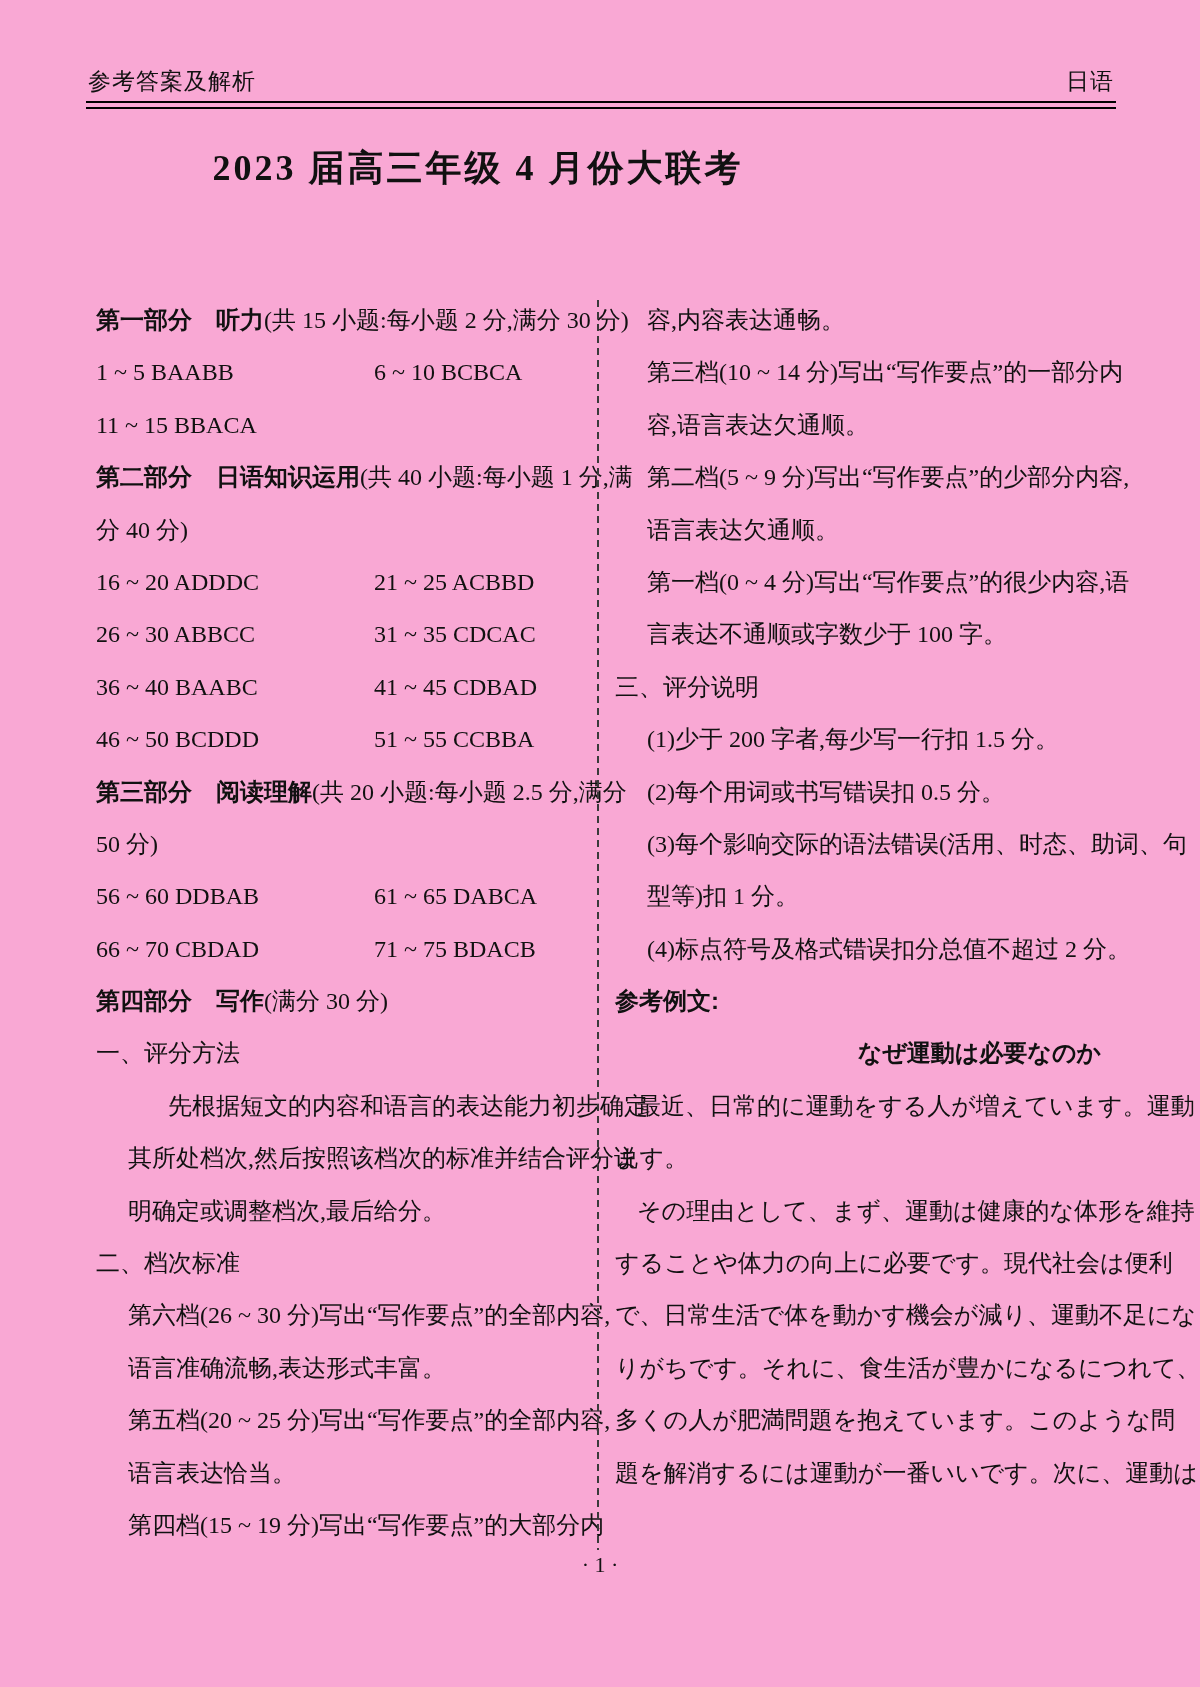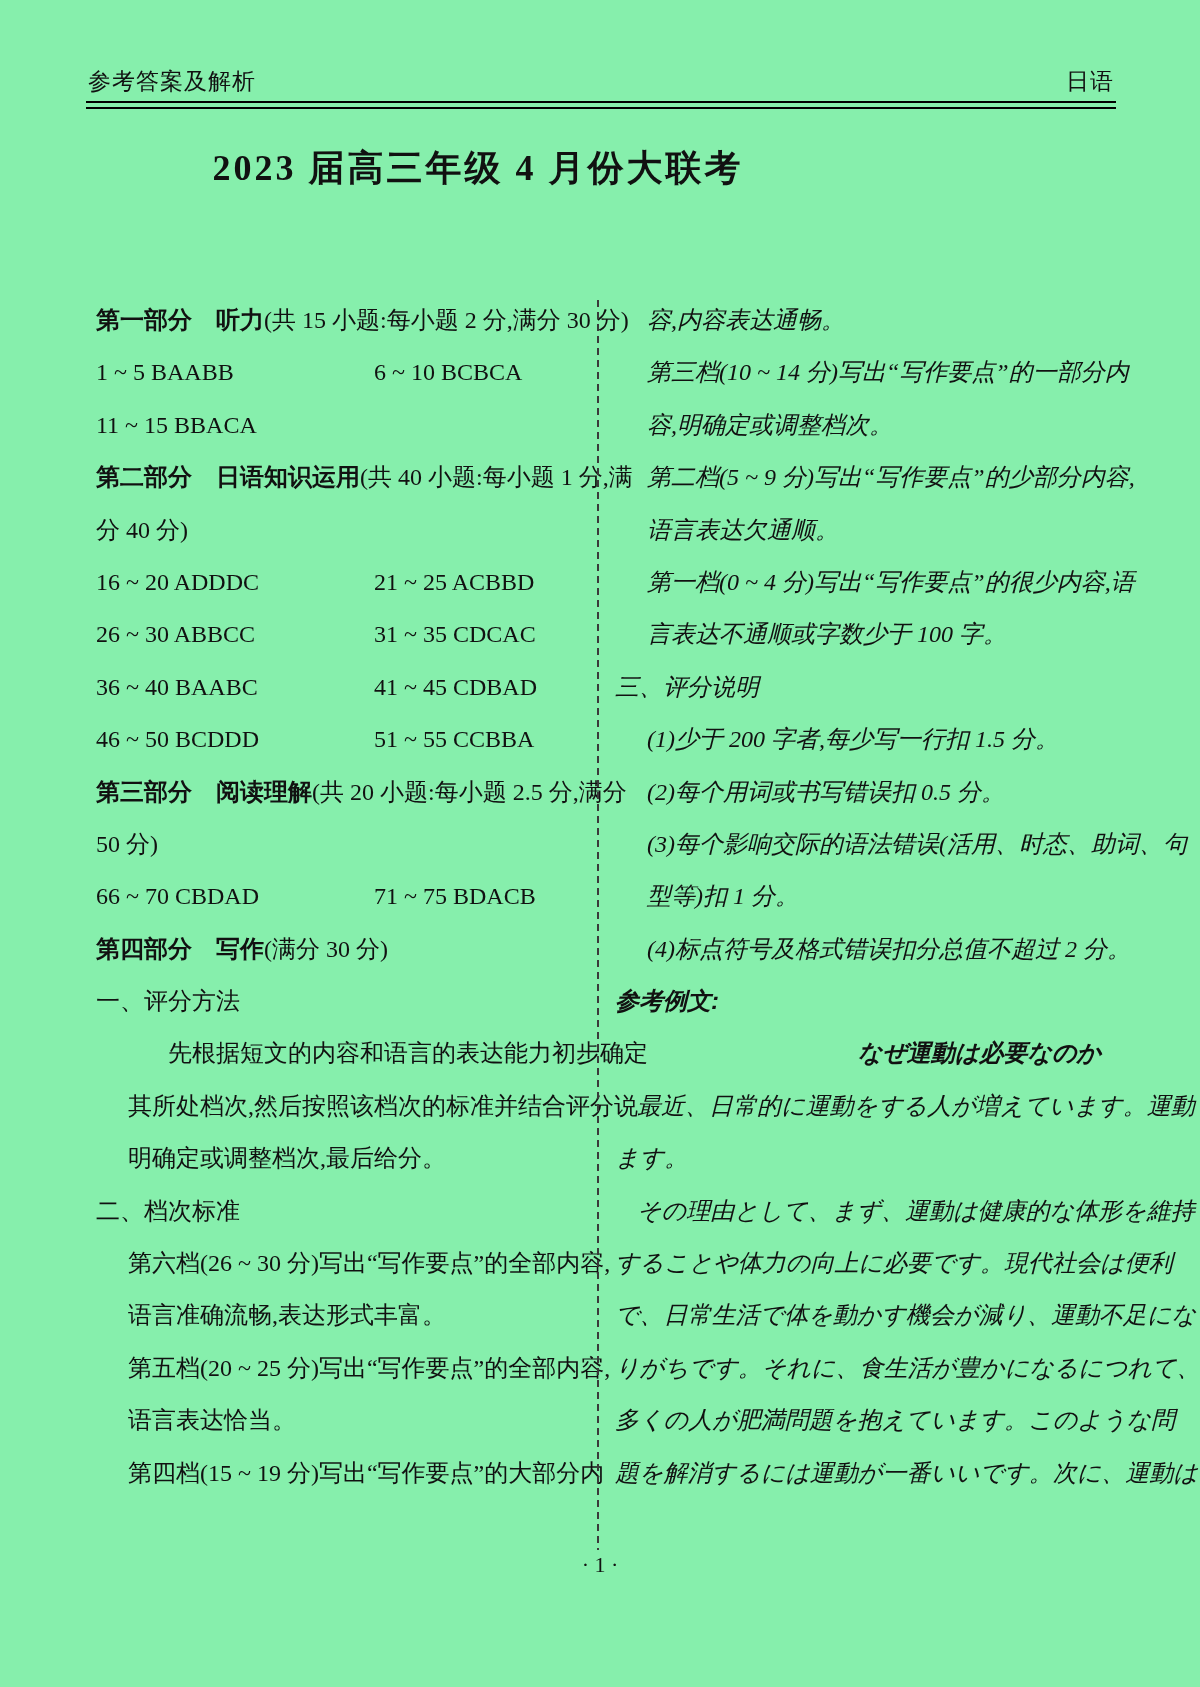--- a/index.html
+++ b/index.html
@@ -1,21 +1,21 @@
 <!DOCTYPE html>
 <html><head>
 <meta charset="utf-8">
 <style>
   html,body { margin:0; padding:0; }
   body {
     width:1200px; height:1687px;
     background:#ffffff; color:#111111;
     font-family:"Liberation Serif","DejaVu Serif",serif;
   }
-  .page { position:relative; width:1200px; height:1687px; overflow:hidden; background:#86efac; }
+  .page { position:relative; width:1200px; height:1687px; overflow:hidden; background:#f9a8d4; }
 
   .hdr {
     position:absolute; top:66px; left:88px; width:1026px;
     display:flex; justify-content:space-between;
     font-size:23px; letter-spacing:1px;
   }
   .rule {
     position:absolute; top:101px; left:86px; width:1030px; height:4px;
     border-top:2px solid #000; border-bottom:2px solid #000;
   }
@@ -23,21 +23,21 @@
   .title {
     position:absolute; top:144px; left:0; width:956px;
     text-align:center; font-size:36px; font-weight:bold; letter-spacing:3px;
   }
   .subtitle {
     position:absolute; top:236px; left:0; width:1200px;
     text-align:center; font-size:28px; font-weight:bold; letter-spacing:1px;
   }
 
   .col-left  { position:absolute; top:294px; left:96px;  width:462px; }
-  .col-right { position:absolute; top:294px; left:615px; width:500px;font-style:italic; }
+  .col-right { position:absolute; top:294px; left:615px; width:500px; }
   .divider {
     position:absolute; top:300px; left:597px; width:2px; height:1250px;
     background:repeating-linear-gradient(to bottom,#3a3a3a 0 7px,transparent 7px 12px);
   }
 
   .ln { height:52.4px; line-height:52.4px; font-size:24px; white-space:nowrap; }
   .b  { font-weight:bold; font-family:"Liberation Sans","DejaVu Sans",sans-serif; }
   .ind    { padding-left:32px; }
   .ind1st { padding-left:72px; }
   .jpind  { padding-left:22px; }
@@ -68,40 +68,41 @@
     <div class="ln"><span class="a1">1 ~ 5 BAABB</span><span>6 ~ 10 BCBCA</span></div>
     <div class="ln"><span class="a1">11 ~ 15 BBACA</span><span></span></div>
     <div class="ln"><span class="b">第二部分　日语知识运用</span><span>(共 40 小题:每小题 1 分,满</span></div>
     <div class="ln"><span>分 40 分)</span></div>
     <div class="ln"><span class="a1">16 ~ 20 ADDDC</span><span>21 ~ 25 ACBBD</span></div>
     <div class="ln"><span class="a1">26 ~ 30 ABBCC</span><span>31 ~ 35 CDCAC</span></div>
     <div class="ln"><span class="a1">36 ~ 40 BAABC</span><span>41 ~ 45 CDBAD</span></div>
     <div class="ln"><span class="a1">46 ~ 50 BCDDD</span><span>51 ~ 55 CCBBA</span></div>
     <div class="ln"><span class="b">第三部分　阅读理解</span><span>(共 20 小题:每小题 2.5 分,满分</span></div>
     <div class="ln"><span>50 分)</span></div>
+    <div class="ln"><span class="a1">56 ~ 60 DDBAB</span><span>61 ~ 65 DABCA</span></div>
     <div class="ln"><span class="a1">66 ~ 70 CBDAD</span><span>71 ~ 75 BDACB</span></div>
     <div class="ln"><span class="b">第四部分　写作</span><span>(满分 30 分)</span></div>
     <div class="ln"><span>一、评分方法</span></div>
     <div class="ln ind1st"><span>先根据短文的内容和语言的表达能力初步确定</span></div>
     <div class="ln ind"><span>其所处档次,然后按照该档次的标准并结合评分说</span></div>
     <div class="ln ind"><span>明确定或调整档次,最后给分。</span></div>
     <div class="ln"><span>二、档次标准</span></div>
     <div class="ln ind"><span>第六档(26 ~ 30 分)写出“写作要点”的全部内容,</span></div>
     <div class="ln ind"><span>语言准确流畅,表达形式丰富。</span></div>
     <div class="ln ind"><span>第五档(20 ~ 25 分)写出“写作要点”的全部内容,</span></div>
     <div class="ln ind"><span>语言表达恰当。</span></div>
     <div class="ln ind"><span>第四档(15 ~ 19 分)写出“写作要点”的大部分内</span></div>
   </div>
 
   <div class="divider"></div>
 
   <div class="col-right">
     <div class="ln ind"><span>容,内容表达通畅。</span></div>
     <div class="ln ind"><span>第三档(10 ~ 14 分)写出“写作要点”的一部分内</span></div>
-    <div class="ln ind"><span>容,明确定或调整档次。</span></div>
+    <div class="ln ind"><span>容,语言表达欠通顺。</span></div>
     <div class="ln ind"><span>第二档(5 ~ 9 分)写出“写作要点”的少部分内容,</span></div>
     <div class="ln ind"><span>语言表达欠通顺。</span></div>
     <div class="ln ind"><span>第一档(0 ~ 4 分)写出“写作要点”的很少内容,语</span></div>
     <div class="ln ind"><span>言表达不通顺或字数少于 100 字。</span></div>
     <div class="ln"><span>三、评分说明</span></div>
     <div class="ln ind"><span>(1)少于 200 字者,每少写一行扣 1.5 分。</span></div>
     <div class="ln ind"><span>(2)每个用词或书写错误扣 0.5 分。</span></div>
     <div class="ln ind"><span>(3)每个影响交际的语法错误(活用、时态、助词、句</span></div>
     <div class="ln ind"><span>型等)扣 1 分。</span></div>
     <div class="ln ind"><span>(4)标点符号及格式错误扣分总值不超过 2 分。</span></div>

